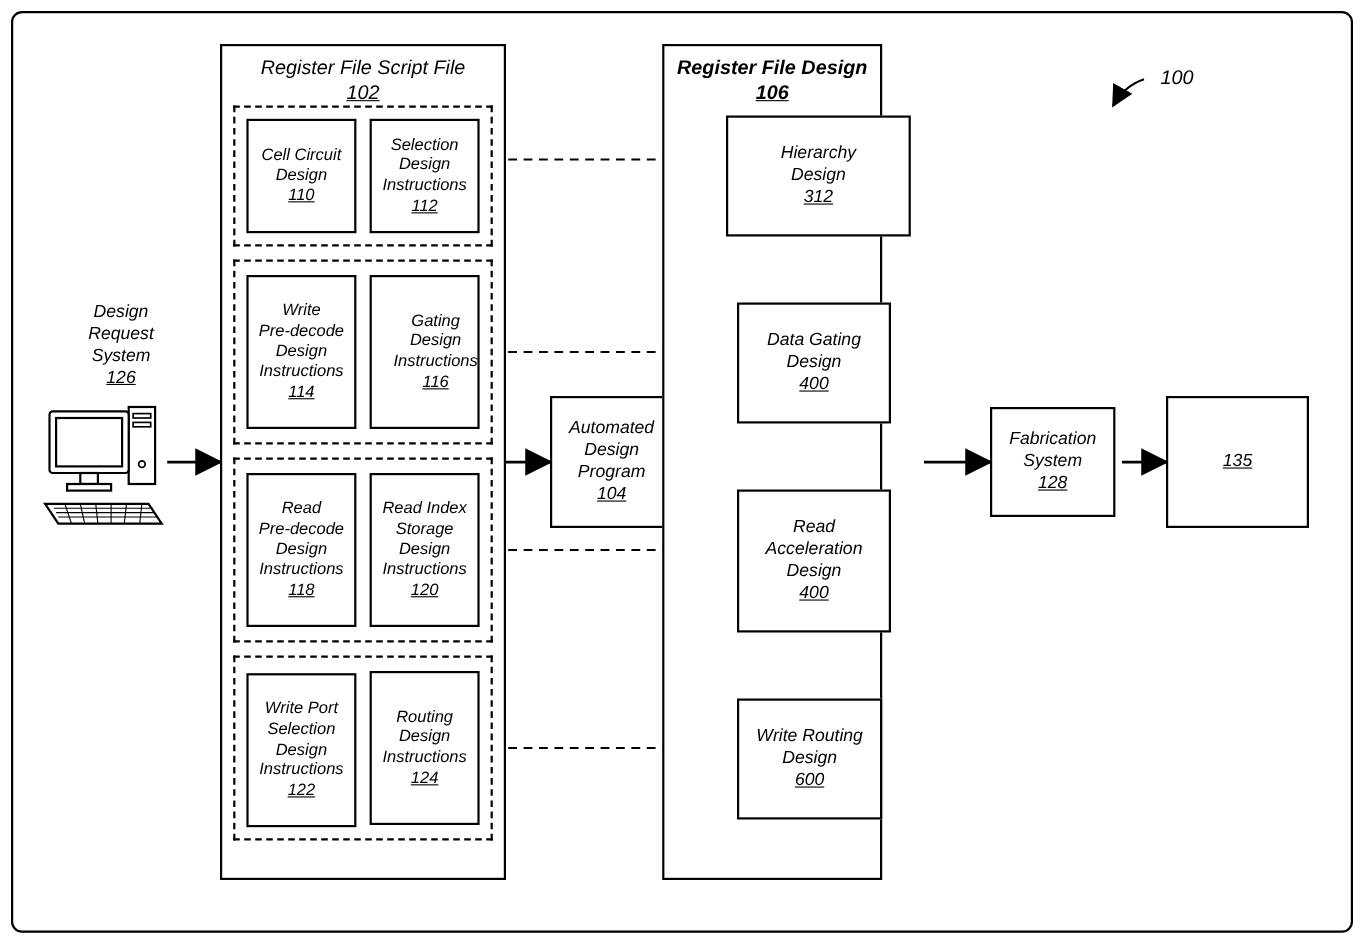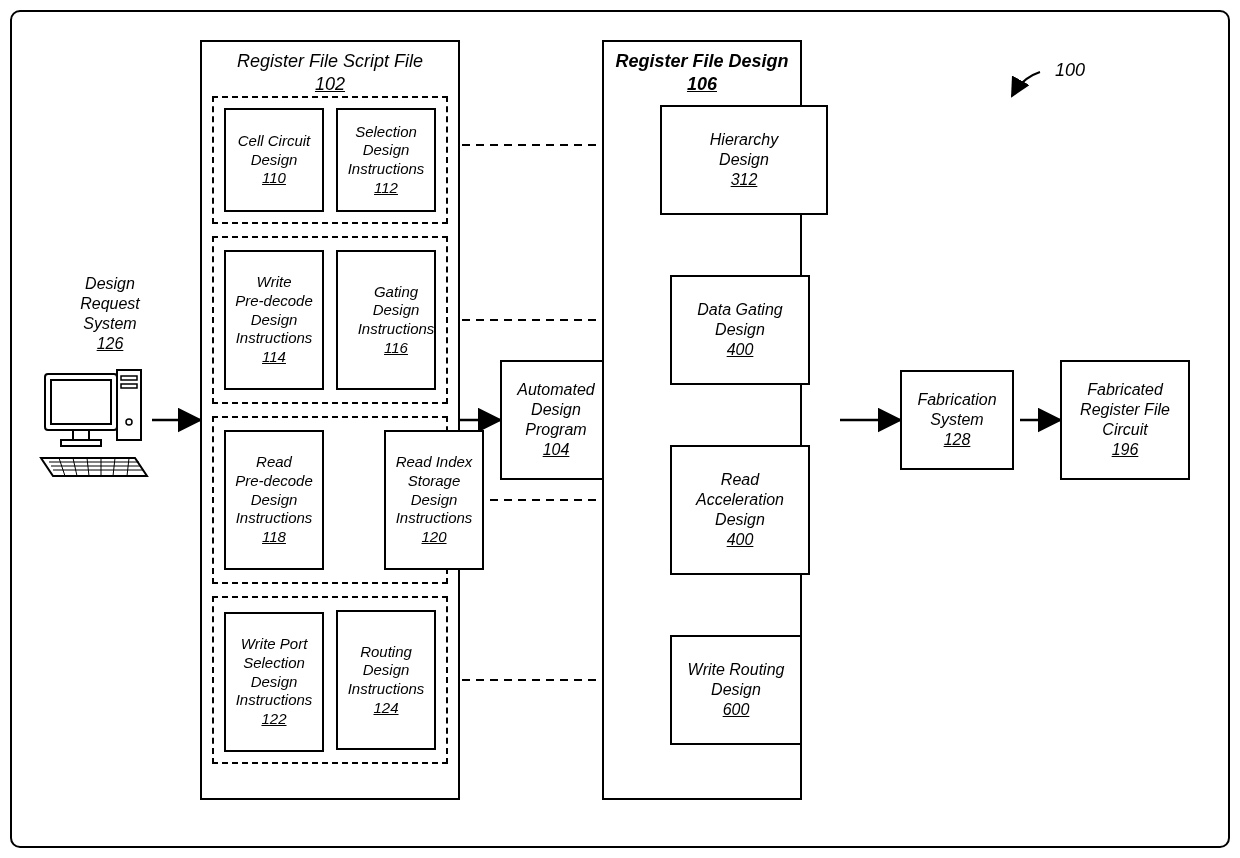--- a/index.html
+++ b/index.html
@@ -146,21 +146,21 @@
 </div>
 
 <div class="box dashed" style="left:212px; top:416px; width:236px; height:168px;"></div>
 <div class="box" style="left:224px; top:430px; width:100px; height:140px;">
   <span class="xsm" style="white-space:pre-line;">Read
 Pre-decode
 Design
 Instructions</span>
   <span class="xsm ref">118</span>
 </div>
-<div class="box" style="left:336px; top:430px; width:100px; height:140px;margin-left:48px;">
+<div class="box" style="left:336px; top:430px; width:100px; height:140px;">
   <span class="xsm" style="white-space:pre-line;">Read Index
 Storage
 Design
 Instructions</span>
   <span class="xsm ref">120</span>
 </div>
 
 <div class="box dashed" style="left:212px; top:596px; width:236px; height:168px;"></div>
 <div class="box" style="left:224px; top:612px; width:100px; height:140px;">
   <span class="xsm" style="white-space:pre-line;">Write Port
@@ -209,17 +209,14 @@
   <span class="sm ref">600</span>
 </div>
 
 <div class="box" style="left:900px; top:370px; width:114px; height:100px;">
   <span class="sm" style="white-space:pre-line;">Fabrication
 System</span>
   <span class="sm ref">128</span>
 </div>
 
 <div class="box" style="left:1060px; top:360px; width:130px; height:120px;">
-  <span class="sm" style="white-space:pre-line;">Fabricated
-Register File
-Circuit</span>
-  <span class="sm ref">196</span>
+  <span class="sm ref">135</span>
 </div>
 
 </body></html>

